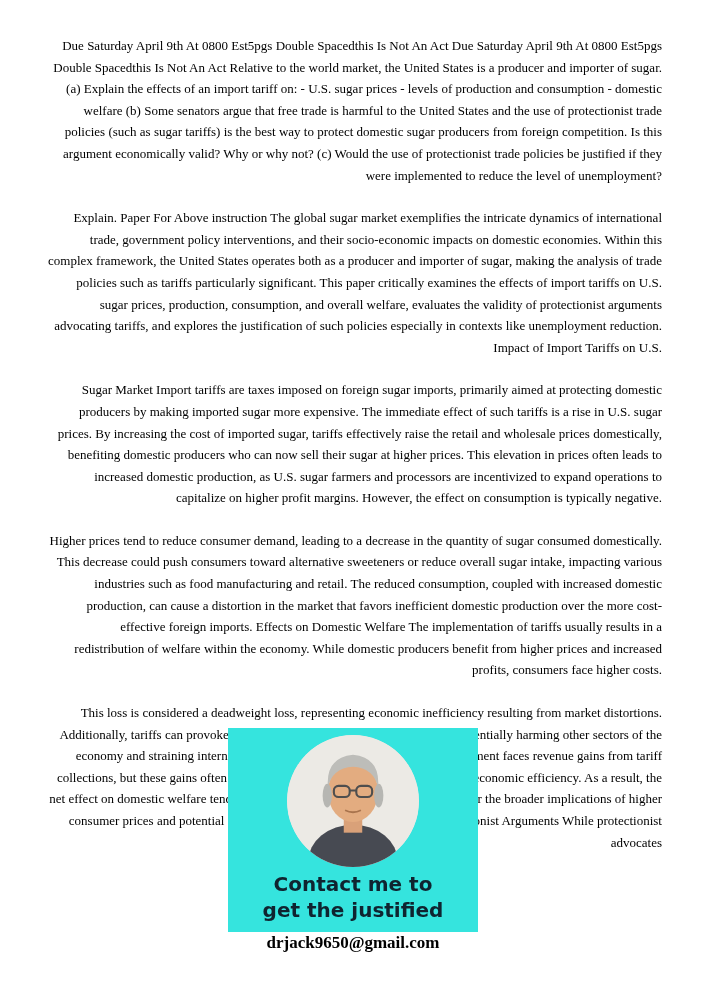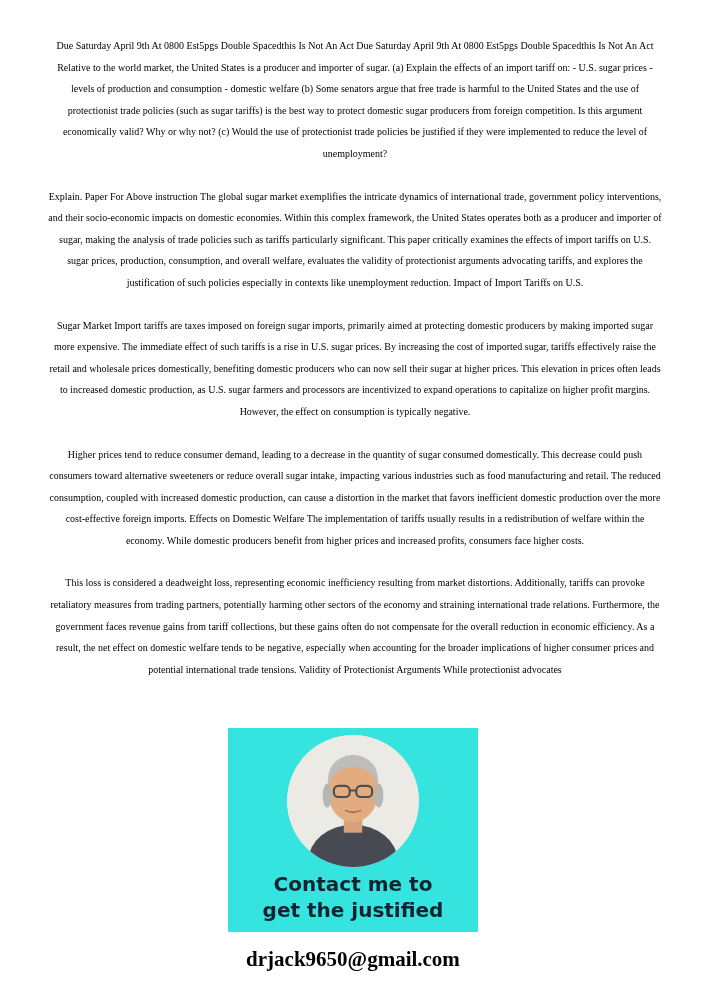--- a/index.html
+++ b/index.html
@@ -16,24 +16,24 @@
     width: 708px;
     height: 1000px;
     background: #ffffff;
     overflow: hidden;
   }
   .content {
     position: absolute;
     left: 48px;
     top: 35px;
     width: 614px;
-    font-size: 10px;
+    font-size: 13px;
     line-height: 21.6px;
     color: #000000;
-    text-align: center;
+    text-align: right;
   }
   .content p { margin-bottom: 21px; }
 
   .overlay-card {
     position: absolute;
     left: 228px;
     top: 728px;
     width: 250px;
     height: 204px;
     background: var(--overlay-background, #35e4de);
@@ -56,23 +56,23 @@
     font-weight: 700;
     font-size: 20px;
     line-height: 26px;
     color: var(--overlay-text, #0f2430);
     text-align: center;
     margin-top: 4px;
   }
   .email {
     font-family: "Liberation Serif", serif;
     font-weight: 700;
-    font-size: 21px;
+    font-size: 17px;
     color: var(--email-text, #000000);
-    margin-top: 24px;
+    margin-top: 10px;
     text-align: center;
   }
 </style>
 </head>
 <body>
 
 <div class="page">
   <div class="content">
     <p>Due Saturday April 9th At 0800 Est5pgs Double Spacedthis Is Not An Act Due Saturday April 9th At 0800 Est5pgs Double Spacedthis Is Not An Act Relative to the world market, the United States is a producer and importer of sugar. (a) Explain the effects of an import tariff on: - U.S. sugar prices - levels of production and consumption - domestic welfare (b) Some senators argue that free trade is harmful to the United States and the use of protectionist trade policies (such as sugar tariffs) is the best way to protect domestic sugar producers from foreign competition. Is this argument economically valid? Why or why not? (c) Would the use of protectionist trade policies be justified if they were implemented to reduce the level of unemployment?</p>
     <p>Explain. Paper For Above instruction The global sugar market exemplifies the intricate dynamics of international trade, government policy interventions, and their socio-economic impacts on domestic economies. Within this complex framework, the United States operates both as a producer and importer of sugar, making the analysis of trade policies such as tariffs particularly significant. This paper critically examines the effects of import tariffs on U.S. sugar prices, production, consumption, and overall welfare, evaluates the validity of protectionist arguments advocating tariffs, and explores the justification of such policies especially in contexts like unemployment reduction. Impact of Import Tariffs on U.S.</p>

